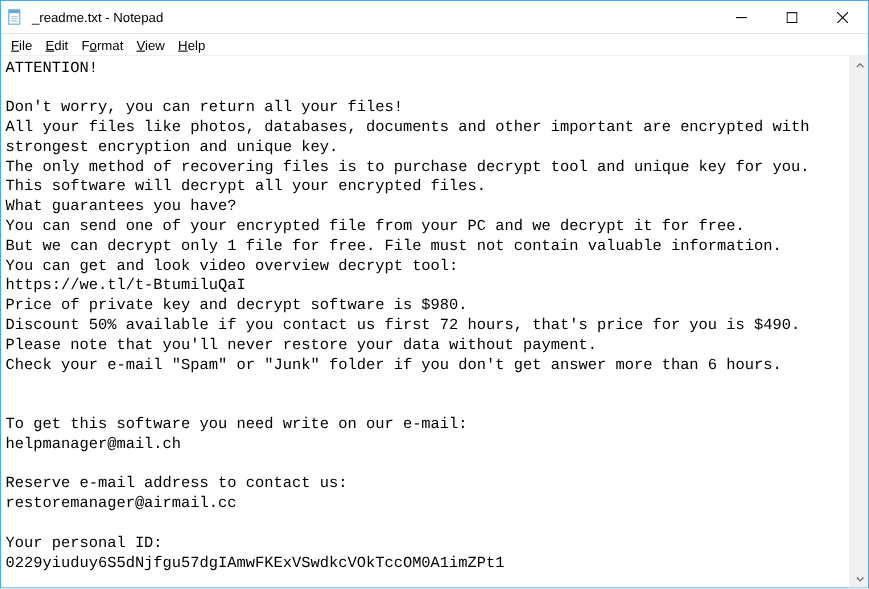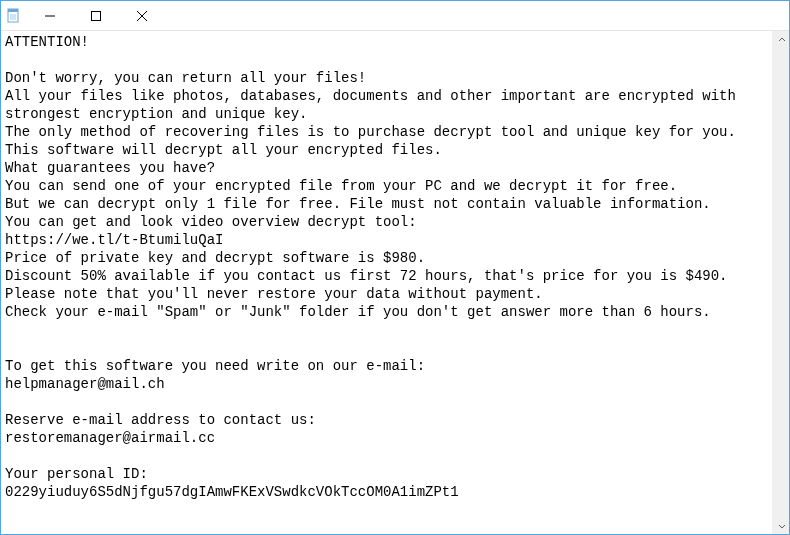--- a/index.html
+++ b/index.html
@@ -95,40 +95,48 @@
   <div class="titlebar">
     <div class="icon-slot">
       <svg width="16" height="16" viewBox="0 0 16 16">
         <rect x="2" y="1" width="10" height="13" fill="#fff" stroke="#6aa9d6" stroke-width="1"></rect>
         <rect x="2" y="1" width="10" height="3" fill="#6aa9d6"></rect>
         <line x1="4" y1="7" x2="10" y2="7" stroke="#9ecbe6" stroke-width="1"></line>
         <line x1="4" y1="9" x2="10" y2="9" stroke="#9ecbe6" stroke-width="1"></line>
         <line x1="4" y1="11" x2="10" y2="11" stroke="#9ecbe6" stroke-width="1"></line>
       </svg>
     </div>
+    <div class="title">_readme.txt - Notepad</div>
     <div class="win-controls">
       <div class="win-btn">
         <svg width="10" height="10" viewBox="0 0 10 10">
             <line x1="0" y1="5" x2="10" y2="5" stroke="#000" stroke-width="1"></line>
           </svg>
       </div>
       <div class="win-btn">
         <svg width="10" height="10" viewBox="0 0 10 10">
             <rect x="0.5" y="0.5" width="9" height="9" fill="none" stroke="#000" stroke-width="1"></rect>
           </svg>
       </div>
       <div class="win-btn close">
         <svg width="10" height="10" viewBox="0 0 10 10">
           <line x1="0" y1="0" x2="10" y2="10" stroke="#000" stroke-width="1"></line>
           <line x1="10" y1="0" x2="0" y2="10" stroke="#000" stroke-width="1"></line>
         </svg>
       </div>
     </div>
   </div>
 
+  <div class="menubar">
+    <div class="menu-item"><span class="ul">F</span><span>ile</span></div>
+    <div class="menu-item"><span class="ul">E</span><span>dit</span></div>
+    <div class="menu-item">F<span class="ul">o</span><span>rmat</span></div>
+    <div class="menu-item"><span class="ul">V</span><span>iew</span></div>
+    <div class="menu-item"><span class="ul">H</span><span>elp</span></div>
+  </div>
 
   <div class="content-wrap">
     <div class="text-area" id="text-area">ATTENTION!
 
 Don't worry, you can return all your files!
 All your files like photos, databases, documents and other important are encrypted with strongest encryption and unique key.
 The only method of recovering files is to purchase decrypt tool and unique key for you.
 This software will decrypt all your encrypted files.
 What guarantees you have?
 You can send one of your encrypted file from your PC and we decrypt it for free.

